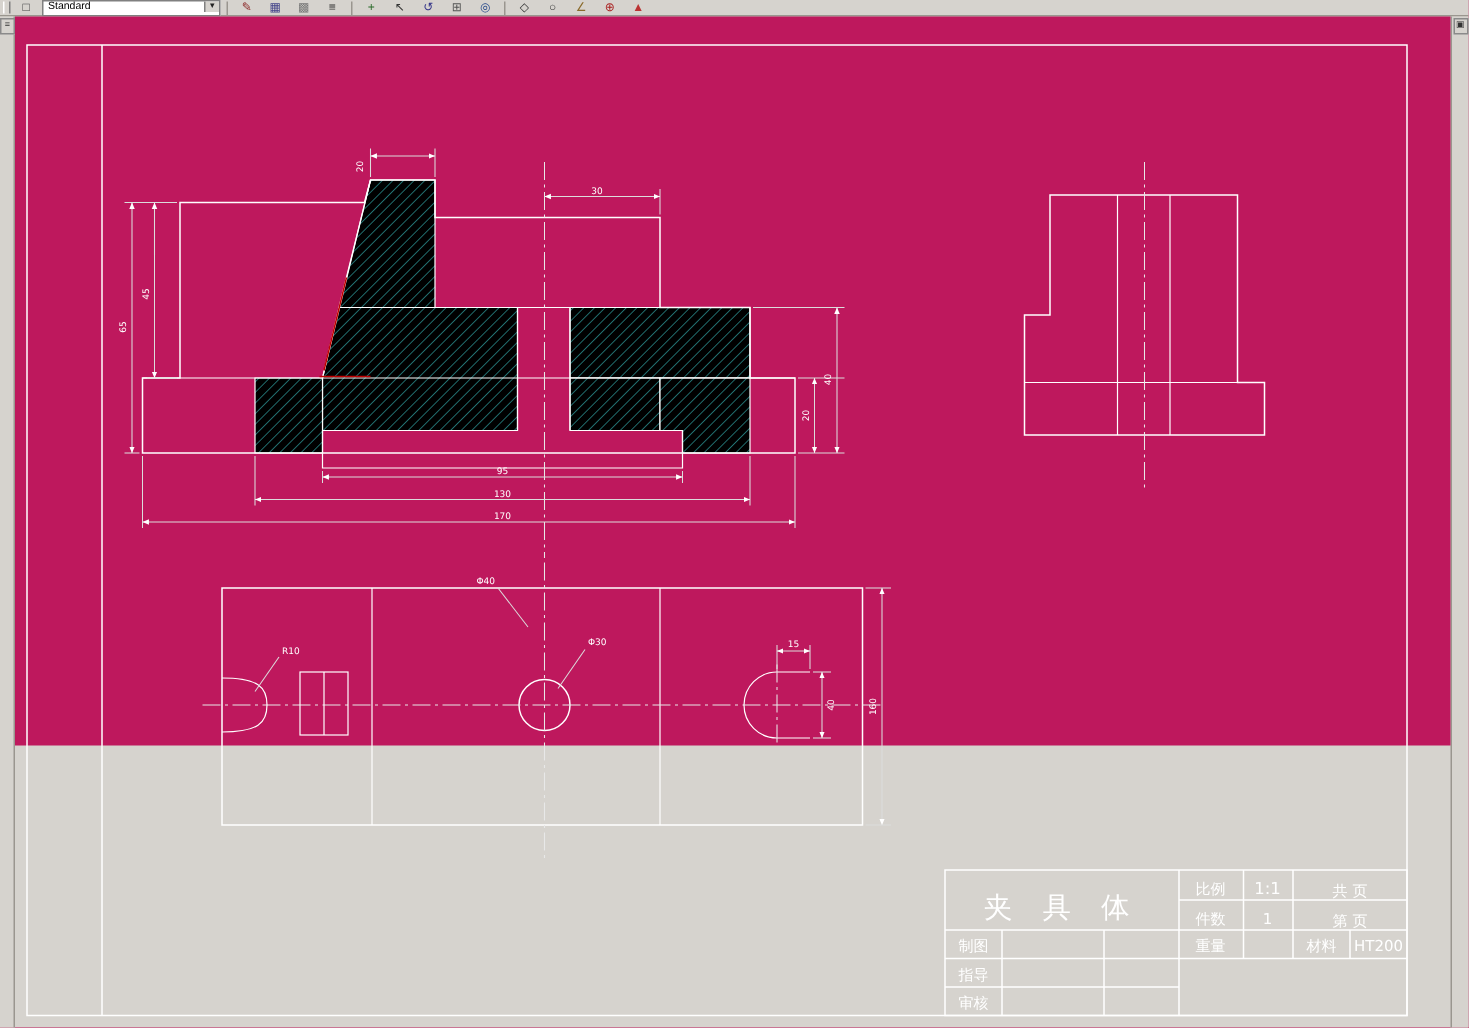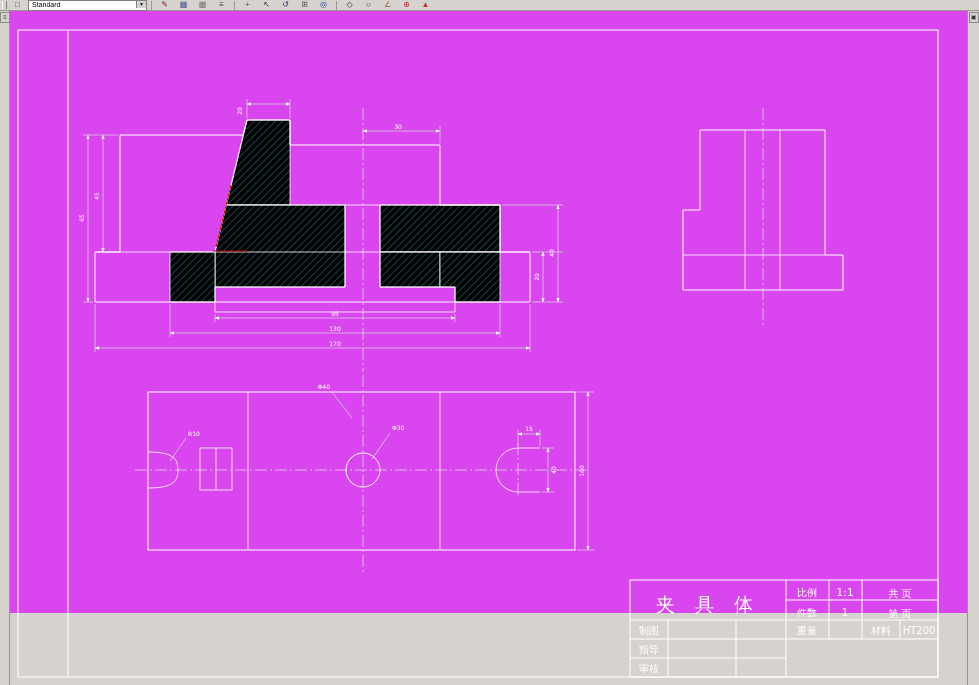--- a/index.html
+++ b/index.html
@@ -35,21 +35,21 @@
   .strip-right{
     position:absolute;right:0;top:11px;width:12px;height:674px;box-sizing:border-box;
     background:#d6d3ce;border-left:1px solid #9a968f;
   }
   .sbtn{
     width:8px;height:9px;margin:1px auto 0 auto;font-size:6px;line-height:9px;text-align:center;
     border:1px solid #8a8a8a;background:#d6d3ce;color:#333;
   }
   
   .canvas{
-    position:absolute;left:10px;top:11px;width:957px;height:602px;background:#d946ef;
+    position:absolute;left:10px;top:11px;width:957px;height:486px;background:#be185d;
   }
   .canvas svg{display:block}
   svg text{fill:#fff;font-family:"DejaVu Sans",sans-serif}
   .w{stroke:#fff;stroke-width:1;fill:none}
   .t{stroke:#fff;stroke-width:.8;fill:none}
   .cl{stroke:#e8e8e8;stroke-width:.7;fill:none;stroke-dasharray:12 3 2 3}
   .dim{stroke:#dcdcdc;stroke-width:.7;fill:none}
   .red{stroke:#c00000;stroke-width:1;fill:none}
   .hp{fill:url(#h);stroke:#fff;stroke-width:.8}
   text.d{font-size:6px}

